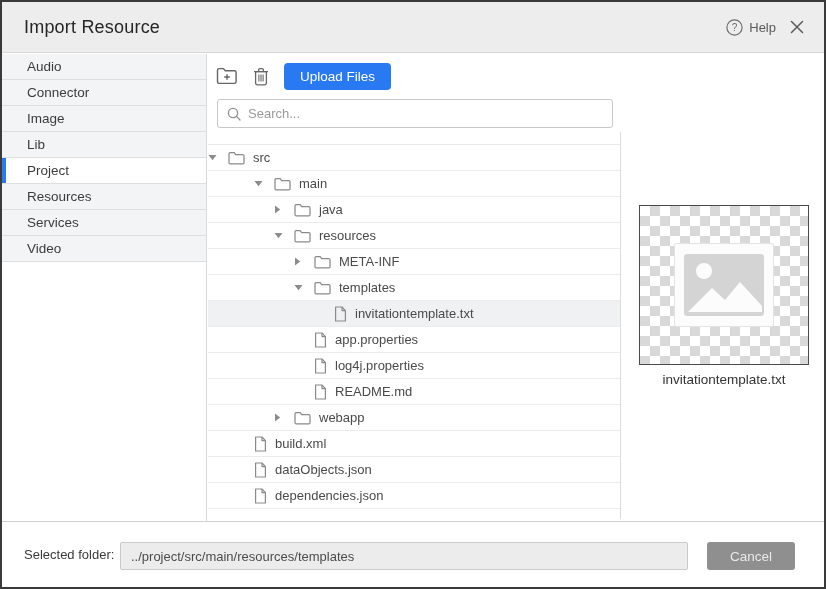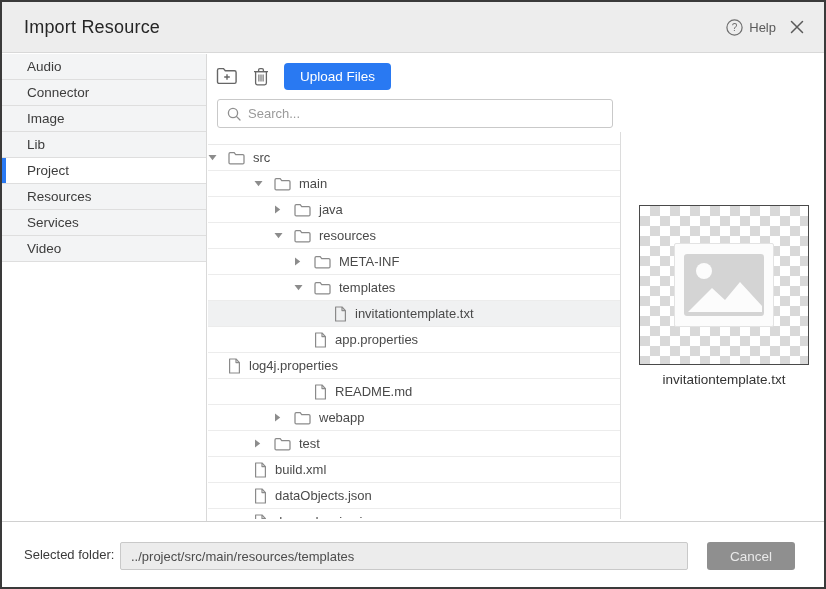--- a/index.html
+++ b/index.html
@@ -291,21 +291,21 @@
         <div class="tree-row" style="padding-left: 86px;">
           <span class="arrow"></span>
           <span class="node-icon">
             <svg width="13" height="16" viewBox="0 0 13 16">
               <path d="M1.6 1 H8 L11.4 4.6 V15 H1.6 Z" fill="none" stroke="#8a8a8a" stroke-width="1.2" stroke-linejoin="round"></path>
               <path d="M8 1 V4.6 H11.4" fill="none" stroke="#8a8a8a" stroke-width="1.2" stroke-linejoin="round"></path>
             </svg>
           </span>
           <span class="node-label">app.properties</span>
         </div>
-        <div class="tree-row" style="">
+        <div class="tree-row" style="padding-left: 86px;">
           <span class="arrow"></span>
           <span class="node-icon">
             <svg width="13" height="16" viewBox="0 0 13 16">
               <path d="M1.6 1 H8 L11.4 4.6 V15 H1.6 Z" fill="none" stroke="#8a8a8a" stroke-width="1.2" stroke-linejoin="round"></path>
               <path d="M8 1 V4.6 H11.4" fill="none" stroke="#8a8a8a" stroke-width="1.2" stroke-linejoin="round"></path>
             </svg>
           </span>
           <span class="node-label">log4j.properties</span>
         </div>
         <div class="tree-row" style="padding-left: 86px;">
@@ -323,33 +323,20 @@
             <svg width="7" height="9" viewBox="0 0 7 9">
               <path d="M1 0.5 L6.2 4.5 L1 8.5 Z" fill="#8c8c8c"></path>
             </svg>
           </span>
           <span class="node-icon">
             <svg width="17" height="14" viewBox="0 0 17 14">
               <path d="M1 2.9c0-.7.5-1.2 1.2-1.2h4l1.5 1.9h7.1c.7 0 1.2.5 1.2 1.2v6.9c0 .7-.5 1.2-1.2 1.2H2.2c-.7 0-1.2-.5-1.2-1.2V2.9z" fill="none" stroke="#8a8a8a" stroke-width="1.25"></path>
             </svg>
           </span>
           <span class="node-label">webapp</span>
-        </div>
-        <div class="tree-row" style="padding-left: 46px;">
-          <span class="arrow">
-            <svg width="7" height="9" viewBox="0 0 7 9">
-              <path d="M1 0.5 L6.2 4.5 L1 8.5 Z" fill="#8c8c8c"></path>
-            </svg>
-          </span>
-          <span class="node-icon">
-            <svg width="17" height="14" viewBox="0 0 17 14">
-              <path d="M1 2.9c0-.7.5-1.2 1.2-1.2h4l1.5 1.9h7.1c.7 0 1.2.5 1.2 1.2v6.9c0 .7-.5 1.2-1.2 1.2H2.2c-.7 0-1.2-.5-1.2-1.2V2.9z" fill="none" stroke="#8a8a8a" stroke-width="1.25"></path>
-            </svg>
-          </span>
-          <span class="node-label">test</span>
         </div>
         <div class="tree-row" style="padding-left: 26px;">
           <span class="arrow"></span>
           <span class="node-icon">
             <svg width="13" height="16" viewBox="0 0 13 16">
               <path d="M1.6 1 H8 L11.4 4.6 V15 H1.6 Z" fill="none" stroke="#8a8a8a" stroke-width="1.2" stroke-linejoin="round"></path>
               <path d="M8 1 V4.6 H11.4" fill="none" stroke="#8a8a8a" stroke-width="1.2" stroke-linejoin="round"></path>
             </svg>
           </span>
           <span class="node-label">build.xml</span>

